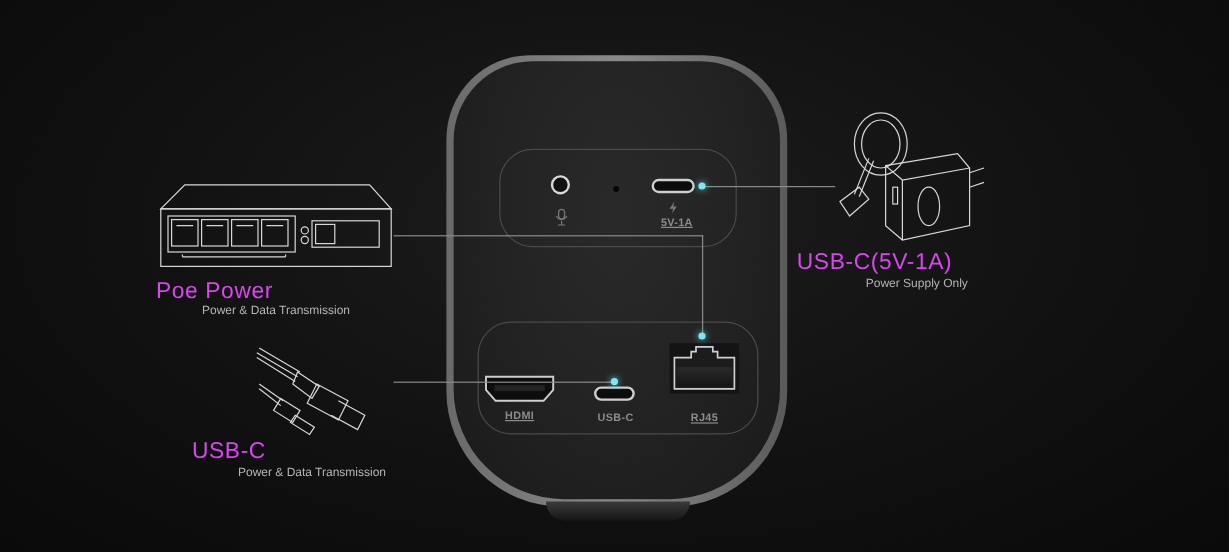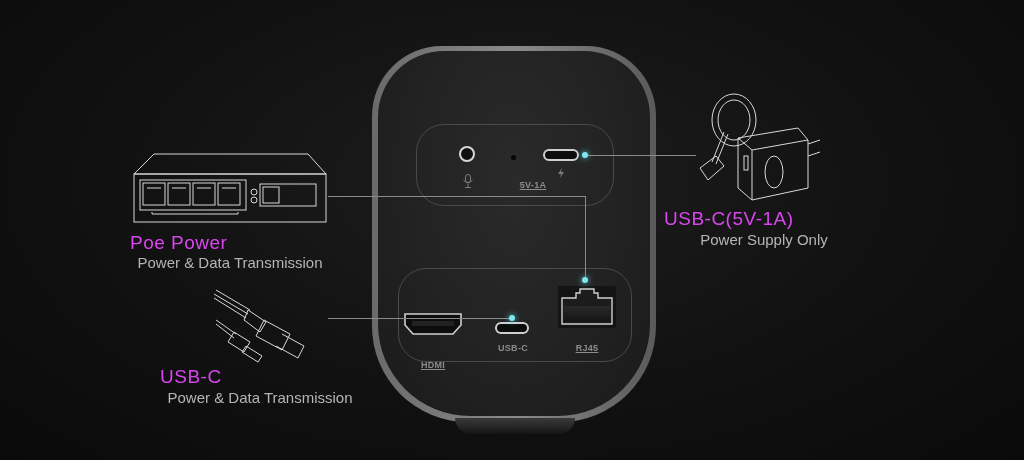--- a/index.html
+++ b/index.html
@@ -10,21 +10,21 @@
     background:linear-gradient(90deg,#6a6a6a,#8a8a8a 50%,#5a5a5a);}
   .device-face{position:absolute;left:6px;top:5px;right:6px;bottom:6px;border-radius:66px 66px 92px 92px;
     background:radial-gradient(ellipse at 50% 35%,#2a2a2a 0%,#222 55%,#1a1a1a 100%);}
   .device-foot{position:absolute;left:455px;top:418px;width:120px;height:16px;border-radius:0 0 40px 40px;
     background:linear-gradient(180deg,#3a3a3a,#151515);}
   .panel{position:absolute;border:1px solid #4a4a4a;border-radius:28px;}
   .port-label{position:absolute;color:#8c8c8c;font-size:9px;font-weight:bold;letter-spacing:0.3px;text-align:center;}
   .dot{position:absolute;width:6px;height:6px;border-radius:50%;background:#7fe7f2;box-shadow:0 0 6px #5fd9ea;}
   .line{position:absolute;background:#8a8a8a;}
   .title{position:absolute;color:#d946ef;font-size:19px;letter-spacing:0.5px;text-align:left;white-space:nowrap;}
-  .sub{position:absolute;color:#b5b5b5;font-size:15px;text-align:center;white-space:nowrap;}
+  .sub{position:absolute;color:#b5b5b5;font-size:10px;text-align:center;white-space:nowrap;}
   svg{position:absolute;overflow:visible;}
 </style>
 </head>
 <body>
 
 <div class="bg"></div>
 
 <div class="device">
   <div class="device-face"></div>
 </div>
@@ -34,28 +34,28 @@
 <div class="abs" style="left:459px;top:146px;width:16px;height:16px;border-radius:50%;background:#111;border:2px solid #d8d8d8;box-sizing:border-box;"></div>
 <svg style="left:463px;top:174px;" width="10" height="14" viewBox="0 0 10 14">
   <rect x="2.5" y="0.5" width="5" height="8" rx="2.5" fill="none" stroke="#7a7a7a"></rect>
   <path d="M0.5 6 Q5 12 9.5 6 M5 10 V13 M2 13.5 H8" fill="none" stroke="#7a7a7a"></path>
 </svg>
 <div class="abs" style="left:511px;top:155px;width:5px;height:5px;border-radius:50%;background:#060606;"></div>
 <div class="abs" style="left:543px;top:149px;width:36px;height:12px;border-radius:7px;background:#0c0c0c;border:2px solid #cfcfcf;box-sizing:border-box;"></div>
 <svg style="left:557px;top:168px;" width="8" height="10" viewBox="0 0 8 10">
   <path d="M5 0 L1 6 H4 L3 10 L7 4 H4 Z" fill="#7a7a7a"></path>
 </svg>
-<div class="port-label" style="left:513px;top:180px;width:40px;text-decoration:underline;">5V-1A</div>
+<div class="port-label" style="left:544px;top:180px;width:40px;text-decoration:underline;">5V-1A</div>
 
 <div class="panel" style="left:398px;top:268px;width:232px;height:92px;"></div>
 <svg style="left:404px;top:313px;" width="58" height="22" viewBox="0 0 58 22">
   <path d="M1 1 H57 V12 L49 21 H9 L1 12 Z" fill="#0d0d0d" stroke="#cfcfcf" stroke-width="1.6"></path>
   <rect x="8" y="8" width="42" height="5" fill="#222"></rect>
 </svg>
-<div class="port-label" style="left:413px;top:360px;width:40px;text-decoration:underline;">HDMI</div>
+<div class="port-label" style="left:413px;top:341px;width:40px;text-decoration:underline;">HDMI</div>
 <div class="abs" style="left:495px;top:322px;width:34px;height:12px;border-radius:7px;background:#0c0c0c;border:2px solid #cfcfcf;box-sizing:border-box;"></div>
 <div class="port-label" style="left:492px;top:343px;width:42px;">USB-C</div>
 <svg style="left:558px;top:286px;" width="58" height="42" viewBox="0 0 58 42">
   <rect x="0" y="0" width="58" height="42" fill="#141414"></rect>
   <path d="M4 12 H18 V7 H22 V3 H36 V7 H40 V12 H54 V38 H4 Z" fill="#1c1c1c" stroke="#cfcfcf" stroke-width="1.4"></path>
   <rect x="6" y="20" width="46" height="16" fill="url(#rjg)"></rect>
   <defs>
       <linearGradient id="rjg" x1="0" y1="0" x2="0" y2="1">
         <stop offset="0" stop-color="#2a2a2a"></stop>
         <stop offset="1" stop-color="#141414"></stop>

